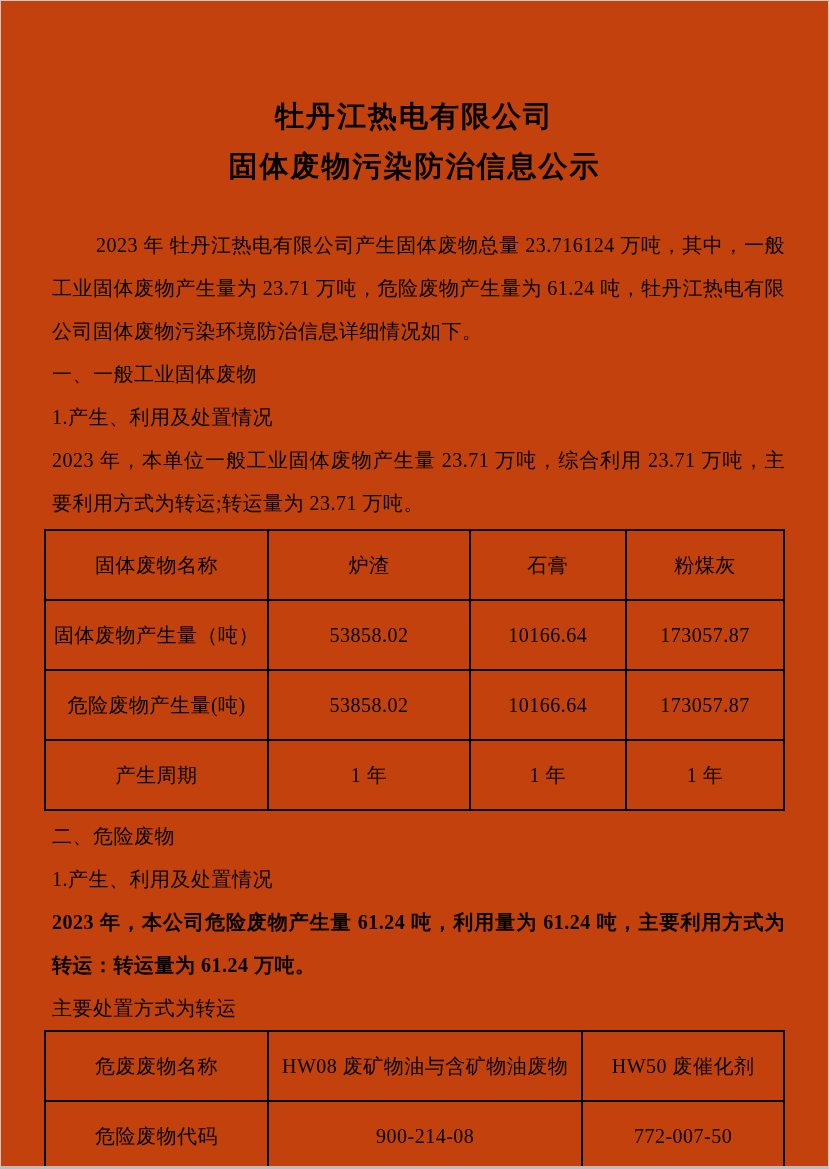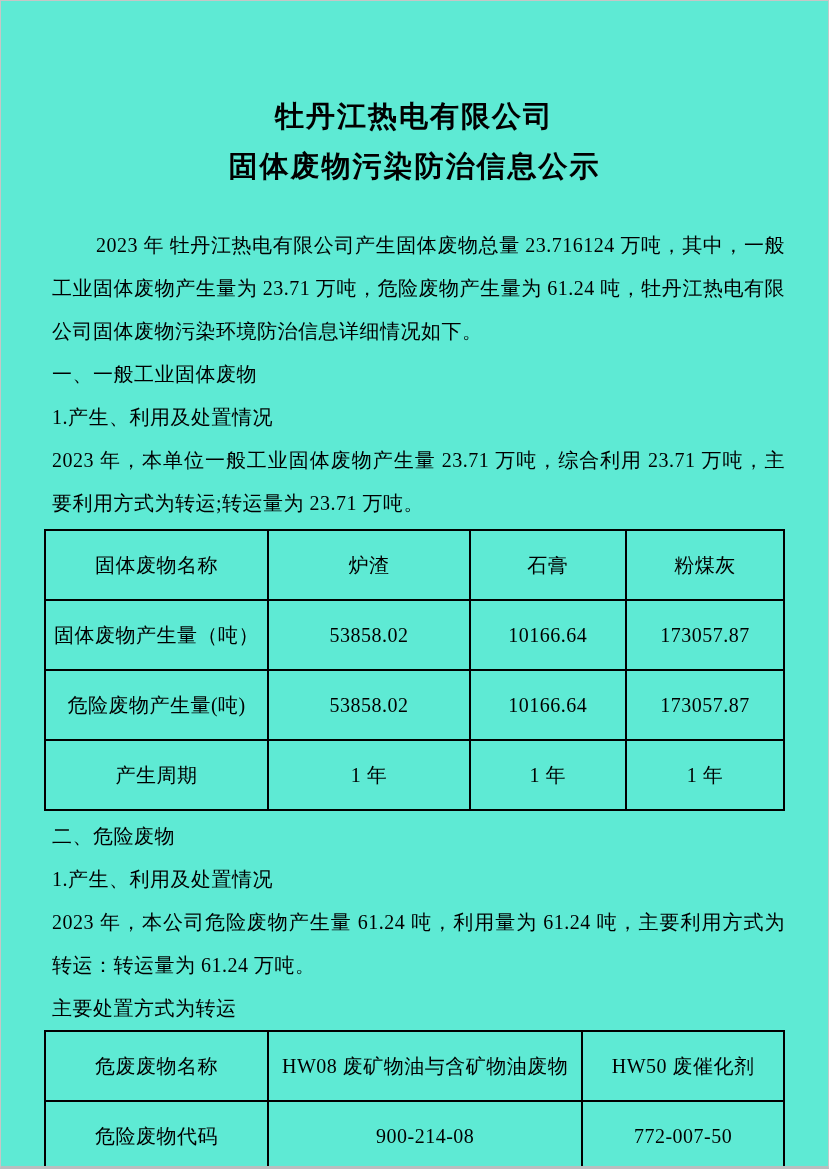--- a/index.html
+++ b/index.html
@@ -5,21 +5,21 @@
   html, body {
     margin: 0;
     padding: 0;
     background: #ffffff;
   }
   .page {
     position: relative;
     width: 829px;
     height: 1169px;
     box-sizing: border-box;
-    background: #5eead4;
+    background: #c2410c;
     border: 1px solid #c6c6c6;
     border-bottom: 3px solid #b9bdbf;
     font-family: "Liberation Serif", "DejaVu Serif", serif;
     color: #000000;
     overflow: hidden;
   }
   .content {
     box-sizing: border-box;
     padding: 0 43px 0 43px;
   }
@@ -109,21 +109,21 @@
           <td>产生周期</td>
           <td>1 年</td>
           <td>1 年</td>
           <td>1 年</td>
         </tr>
       </tbody>
     </table>
 
     <div class="body-text h2-gap">二、危险废物</div>
     <div class="body-text">1.产生、利用及处置情况</div>
-    <p class="body-text" style="margin-top:0;margin-bottom:0;">2023 年，本公司危险废物产生量 61.24 吨，利用量为 61.24 吨，主要利用方式为转运：转运量为 61.24 万吨。</p>
+    <p class="body-text" style="margin-top:0;margin-bottom:0;font-weight:bold;">2023 年，本公司危险废物产生量 61.24 吨，利用量为 61.24 吨，主要利用方式为转运：转运量为 61.24 万吨。</p>
     <div class="body-text">主要处置方式为转运</div>
 
     <table class="doc-table tbl2-gap">
       <colgroup>
         <col style="width:30.2%">
         <col style="width:42.5%">
         <col style="width:27.3%">
       </colgroup>
       <tbody>
         <tr>

